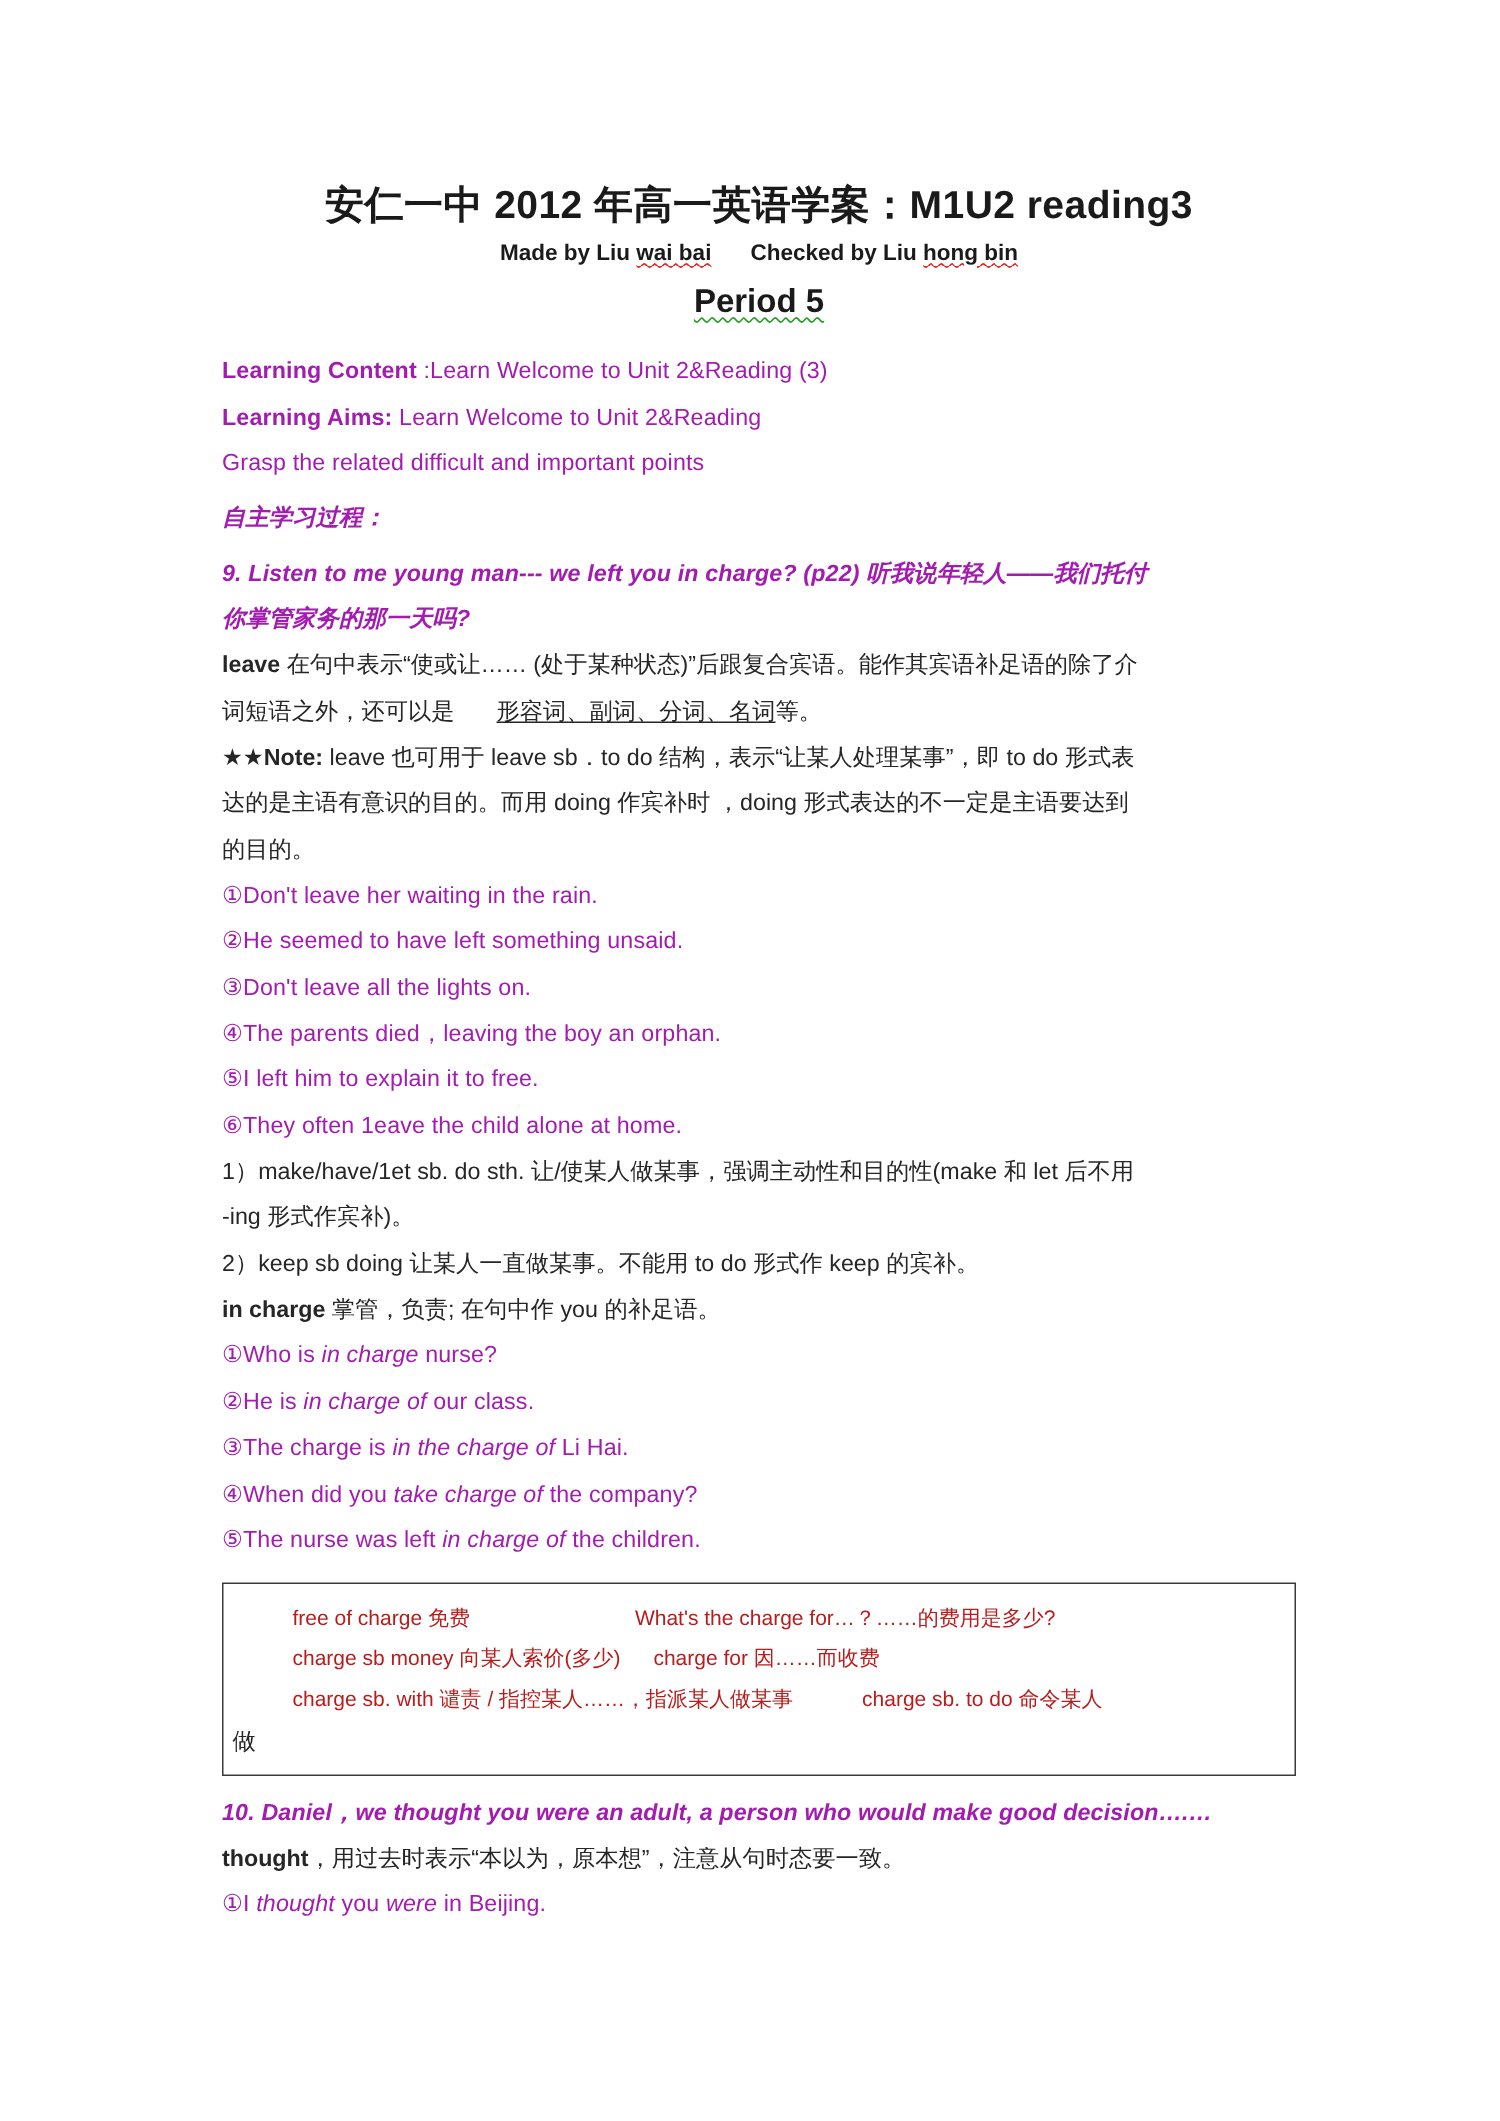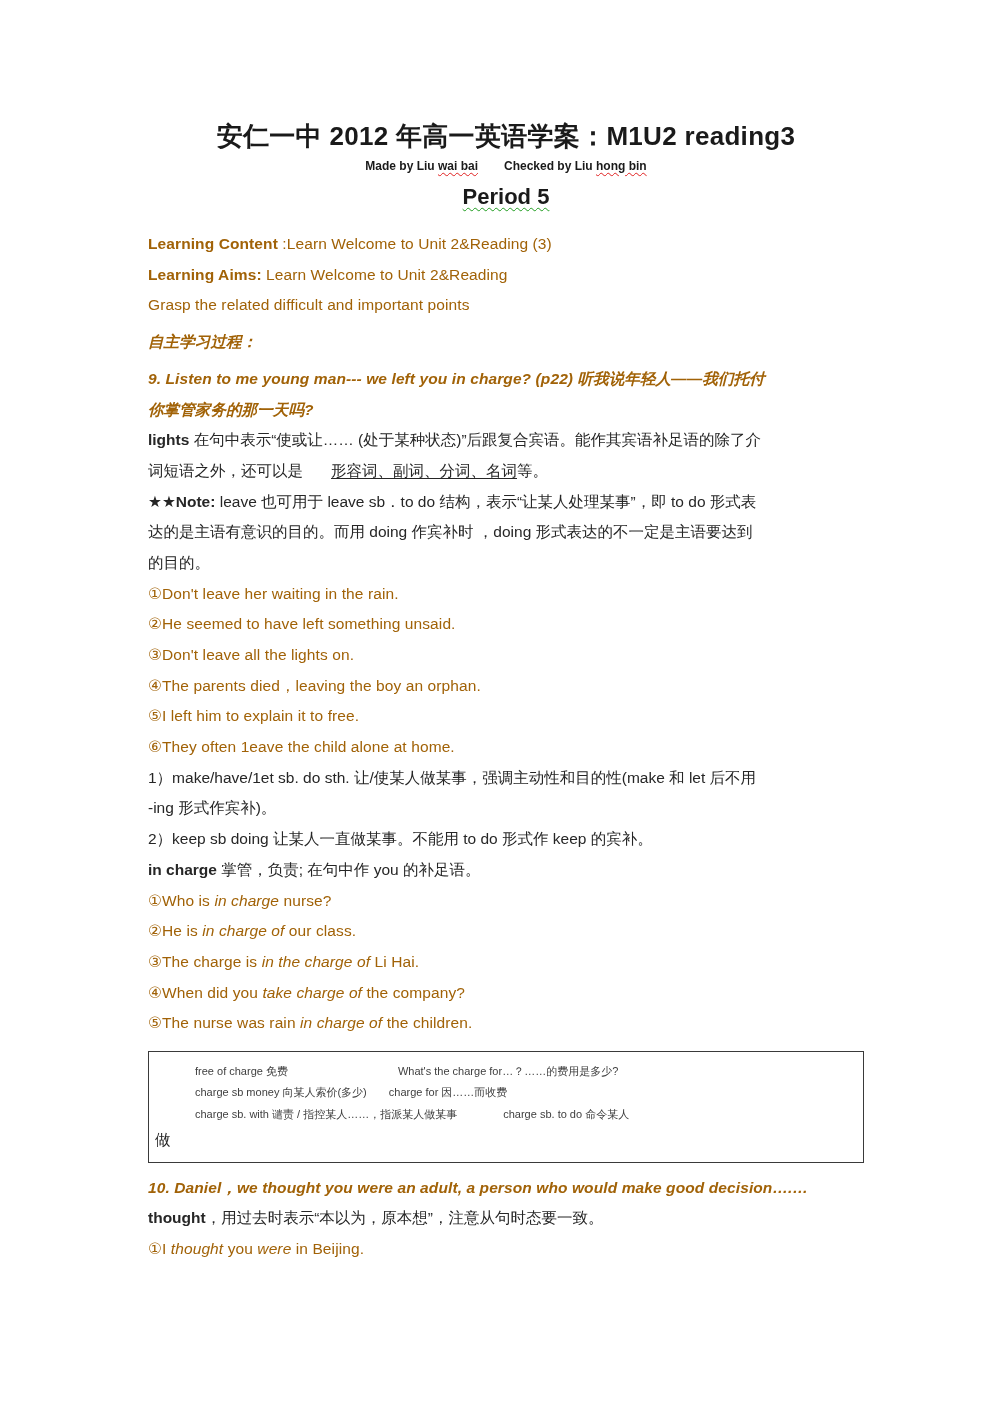--- a/index.html
+++ b/index.html
@@ -33,21 +33,21 @@
   .doc-title {
     font-size: 26px;
     font-weight: bold;
     text-align: center;
     letter-spacing: 0.3px;
     line-height: 1.25;
     margin: 0 0 6px 0;
     white-space: nowrap;
   }
   .byline {
-    font-size: 12px;
+    font-size: 15px;
     font-weight: bold;
     text-align: center;
     margin: 0 0 10px 0;
     line-height: 1.3;
   }
   .byline .sp { display: inline-block; width: 26px; }
   .squig-red {
     text-decoration: underline;
     text-decoration-style: wavy;
     text-decoration-color: #e02020;
@@ -67,21 +67,21 @@
     text-align: center;
     margin: 0 0 19px 0;
   }
   .period .inner { display: inline-block; }
 
   
   .line {
     font-size: 15.5px;
     line-height: 1.98;
     margin: 0;
-    color: #a16207;
+    color: #a21caf;
     letter-spacing: 0.1px;
   }
   .line.b { font-weight: bold; font-style: italic; }
   .bold { font-weight: bold; }
   .ital { font-style: italic; }
   .uline { text-decoration: underline; text-underline-offset: 2px; margin-left: 28px; }
   .para {
     font-size: 15.5px;
     line-height: 1.98;
     margin: 0;
@@ -93,23 +93,23 @@
   .gap-s { height: 6px; }
 
   
   .charge-box {
     border: 1.5px solid #3a3a3a;
     margin: 12px 0 10px 0;
     padding: 9px 6px 6px 6px;
     box-sizing: border-box;
   }
   .charge-row {
-    font-size: 11px;
+    font-size: 14px;
     line-height: 1.95;
-    color: #404040;
+    color: #b91c1c;
     padding-left: 40px;
     white-space: nowrap;
   }
   .charge-row .tab { display: inline-block; width: 110px; }
   .charge-row .tab-s { display: inline-block; width: 22px; }
   .charge-row .tab-m { display: inline-block; width: 46px; }
   .charge-tail {
     font-size: 15.5px;
     line-height: 1.95;
     color: #262626;
@@ -146,21 +146,21 @@
     <div class="gap-s"></div>
 
     <div class="line b">自主学习过程：</div>
 
     <div class="gap-s"></div>
 
     <div class="line b">9. Listen to me young man--- we left you in charge? (p22)  听我说年轻人——我们托付</div>
     <div class="line b">你掌管家务的那一天吗?</div>
 
     <div class="para">
-      <span class="bold">lights</span><span> 在句中表示“使或让…… (处于某种状态)”后跟复合宾语。能作其宾语补足语的除了介</span>
+      <span class="bold">leave</span><span> 在句中表示“使或让…… (处于某种状态)”后跟复合宾语。能作其宾语补足语的除了介</span>
     </div>
 
     <div class="para">
       <span>词短语之外，还可以是</span><span class="uline">形容词、副词、分词、名词</span><span>等。</span>
     </div>
 
     <div class="para">
       <span>★★</span><span class="bold">Note:</span><span> leave 也可用于 leave sb．to do 结构，表示“让某人处理某事”，即 to do 形式表</span>
     </div>
     <div class="para">达的是主语有意识的目的。而用 doing 作宾补时 ，doing 形式表达的不一定是主语要达到</div>
@@ -199,21 +199,21 @@
     <div class="line circ">
       <span>②</span><span>He is </span><span class="ital">in charge of</span><span> our class.</span>
     </div>
     <div class="line circ">
       <span>③</span><span>The charge is </span><span class="ital">in the charge of</span><span> Li Hai.</span>
     </div>
     <div class="line circ">
       <span>④</span><span>When did you </span><span class="ital">take charge of</span><span> the company?</span>
     </div>
     <div class="line circ">
-      <span>⑤</span><span>The nurse was rain </span><span class="ital">in charge of</span><span> the children.</span>
+      <span>⑤</span><span>The nurse was left </span><span class="ital">in charge of</span><span> the children.</span>
     </div>
 
     <div class="charge-box">
       <div class="charge-row">
         <span>free of charge 免费</span><span class="tab"></span><span>What's the charge for…？……的费用是多少?</span>
       </div>
       <div class="charge-row">
         <span>charge sb money 向某人索价(多少)</span><span class="tab-s"></span><span>charge for  因……而收费</span>
       </div>
       <div class="charge-row">

